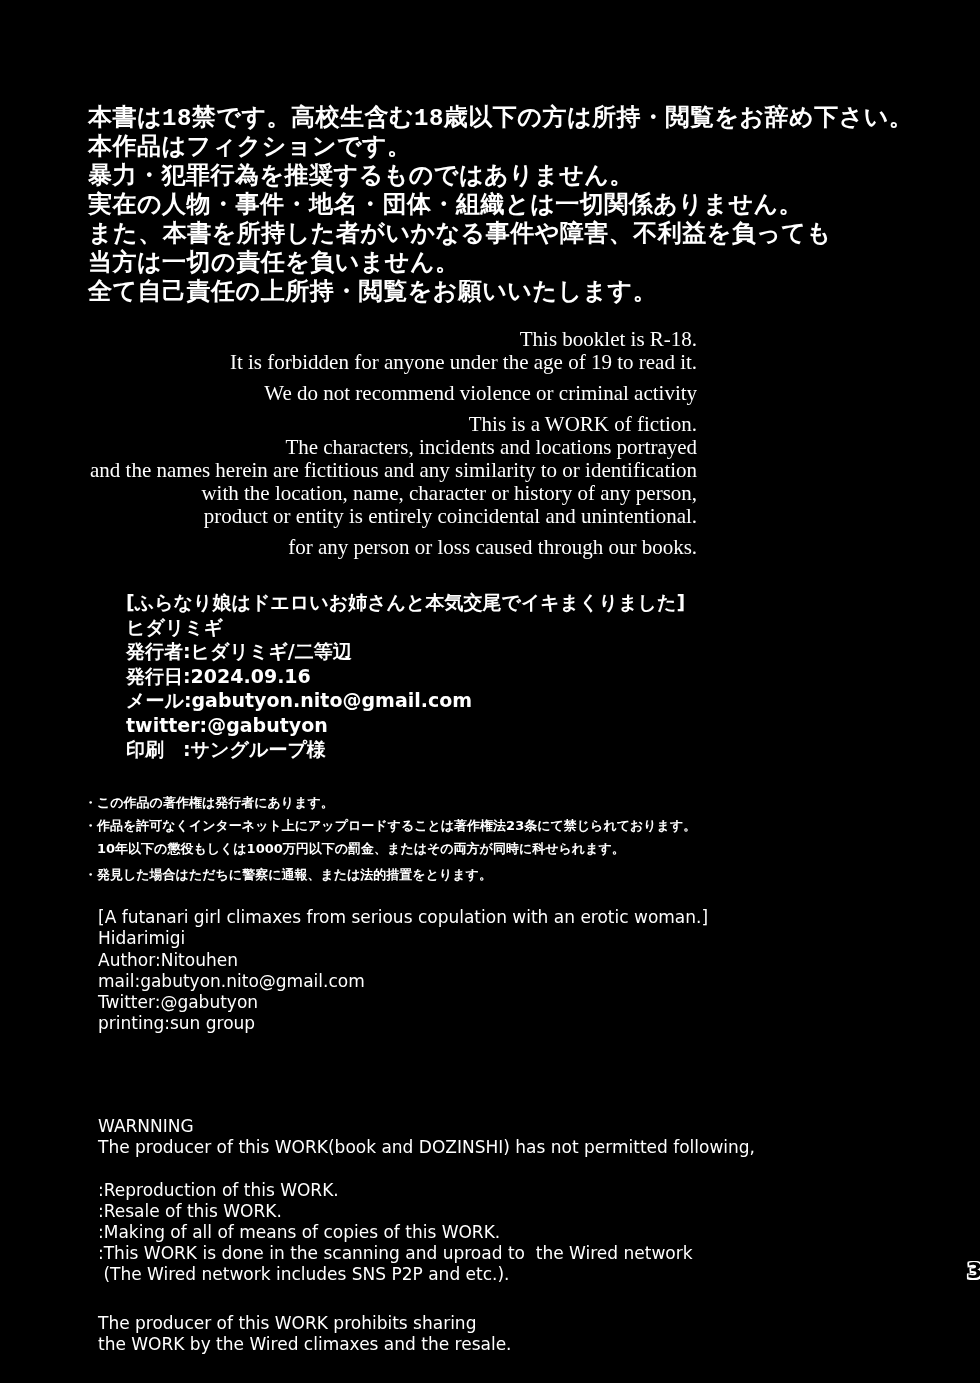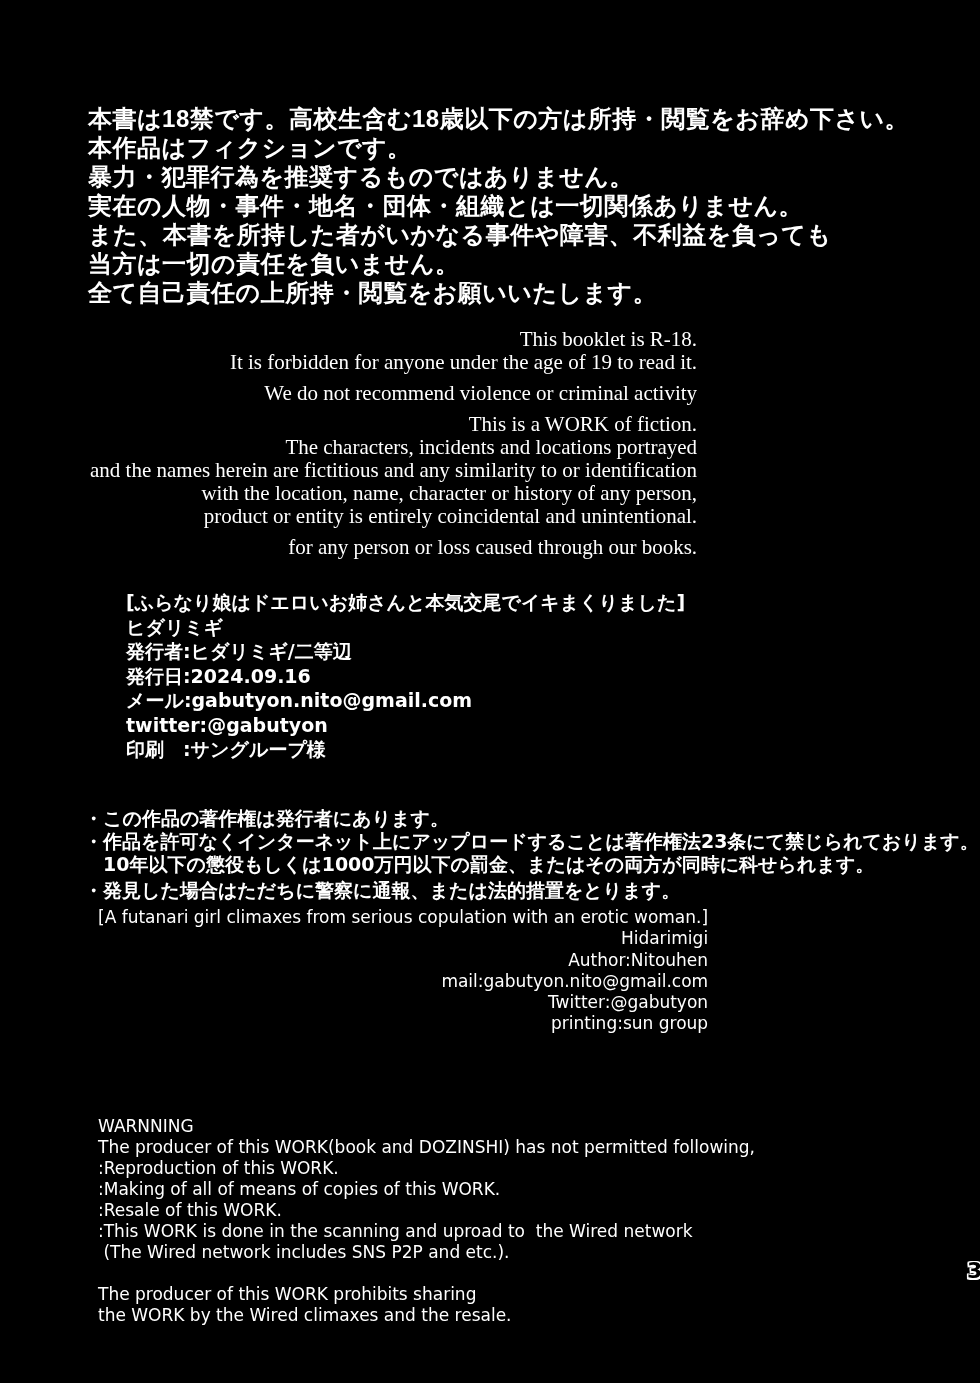--- a/index.html
+++ b/index.html
@@ -11,21 +11,21 @@
     color: #ffffff;
     overflow: hidden;
     font-family: "DejaVu Sans", "Liberation Sans", sans-serif;
   }
   .block { position: absolute; }
   .line { white-space: pre; }
 
   
   .header-jp {
     left: 88px; top: 104px;
-    font-family: Liberation Sans, sans-serif;
+    font-family: Liberation Mono, monospace;
     font-weight: bold;
     font-size: 24px;
     line-height: 29px;
     letter-spacing: 0.5px;
   }
 
   
   .notice-en {
     left: 90px; top: 328px;
     font-family: "Liberation Serif", "DejaVu Serif", serif;
@@ -40,44 +40,42 @@
     left: 95px; top: 590px;
     font-size: 19px;
     font-weight: 600;
     line-height: 24.5px;
     margin-left: 31px;
   }
 
   
   .copyright-jp {
     left: 84px; top: 791px;
-    font-size: 19px;
+    font-size: 13px;
     font-weight: bold;
     line-height: 23px;
-    margin-top: 16px;
   }
   .copyright-jp .last { margin-top: 3px; }
 
   
   .credits-en {
     left: 98px; top: 907px;
     font-size: 17px;
     line-height: 21.3px;
-    text-align: right;
   }
 
   
   .warning-en {
     left: 98px; top: 1116px;
     font-size: 17px;
     line-height: 21px;
   }
   .warning-en .para { margin: 0; }
-  .warning-en .para + .para { }
-  .warning-en .para.p3 { margin-top: 21px; }
+  .warning-en .para + .para { margin-top: 22px; }
+  .warning-en .para.p3 { margin-top: 28px; }
 
   
   .page-number {
     position: absolute;
     left: 967px; top: 1258px;
     font-size: 22px;
     font-weight: bold;
     color: #000;
     text-shadow: -1.5px -1.5px 0 #fff, 1.5px -1.5px 0 #fff,
                  -1.5px 1.5px 0 #fff, 1.5px 1.5px 0 #fff,
@@ -146,22 +144,22 @@
     <div class="line">printing:sun group</div>
   </div>
 
   <div class="block warning-en">
     <div class="para p1">
       <div class="line">WARNNING</div>
       <div class="line">The producer of this WORK(book and DOZINSHI) has not permitted following,</div>
     </div>
     <div class="para p2">
       <div class="line">:Reproduction of this WORK.</div>
+      <div class="line">:Resale of this WORK.</div>
       <div class="line">:Making of all of means of copies of this WORK.</div>
-      <div class="line">:Resale of this WORK.</div>
       <div class="line">:This WORK is done in the scanning and uproad to  the Wired network</div>
       <div class="line"> (The Wired network includes SNS P2P and etc.).</div>
     </div>
     <div class="para p3">
       <div class="line">The producer of this WORK prohibits sharing</div>
       <div class="line">the WORK by the Wired climaxes and the resale.</div>
     </div>
   </div>
 
   <div class="page-number">3</div>

